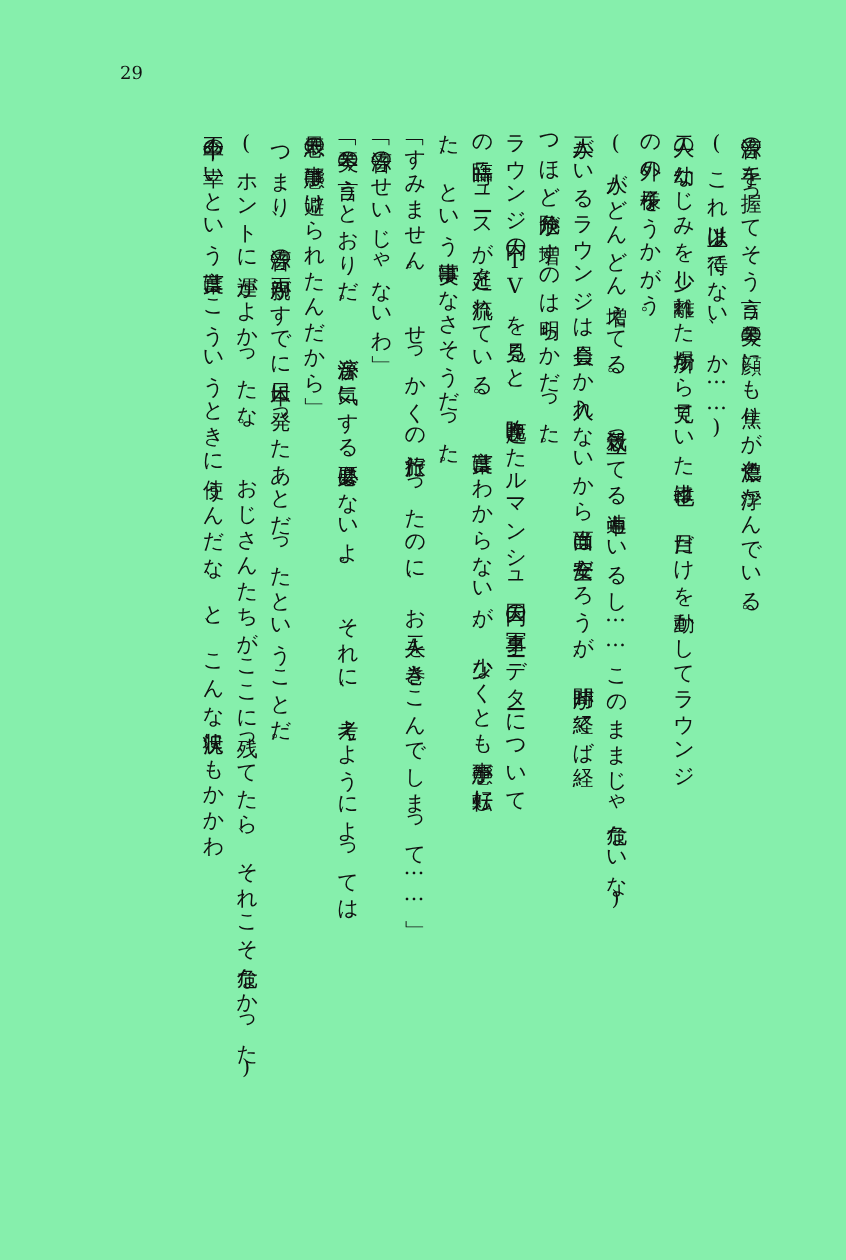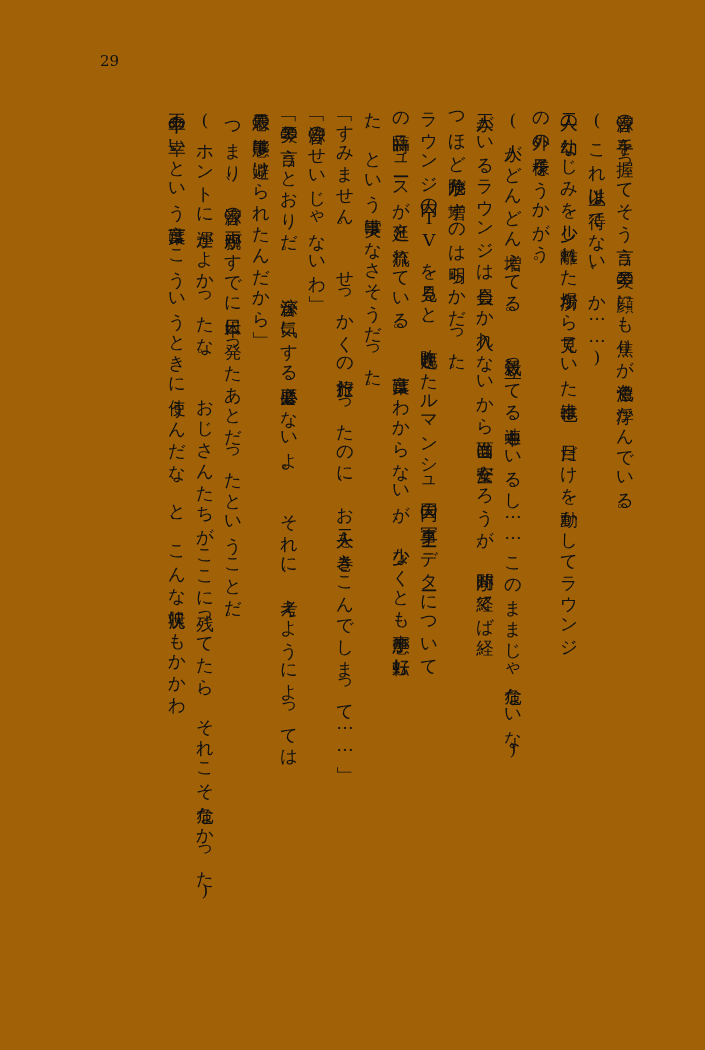--- a/index.html
+++ b/index.html
@@ -15,21 +15,21 @@
     color: #0d0d0d;
     overflow: hidden;
   }
 
   #page {
     position: absolute;
     left: 0;
     top: 0;
     width: 705px;
     height: 1050px;
-    background: #a16207;
+    background: #86efac;
   }
 
   
   #page-number {
     position: absolute;
     left: 100px;
     top: 52px;
     font-size: 15px;
     font-family: "DejaVu Serif", serif;
     letter-spacing: 0;

